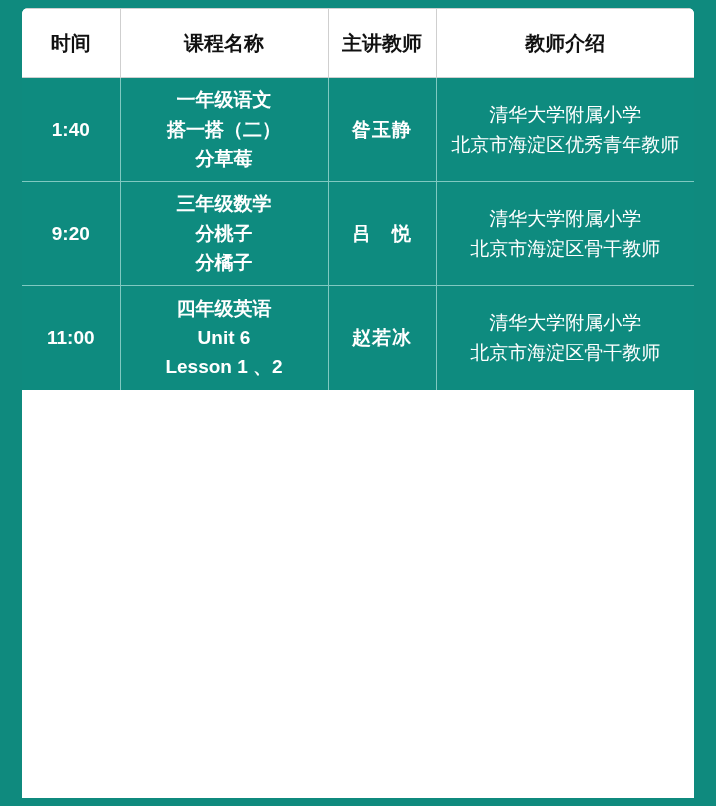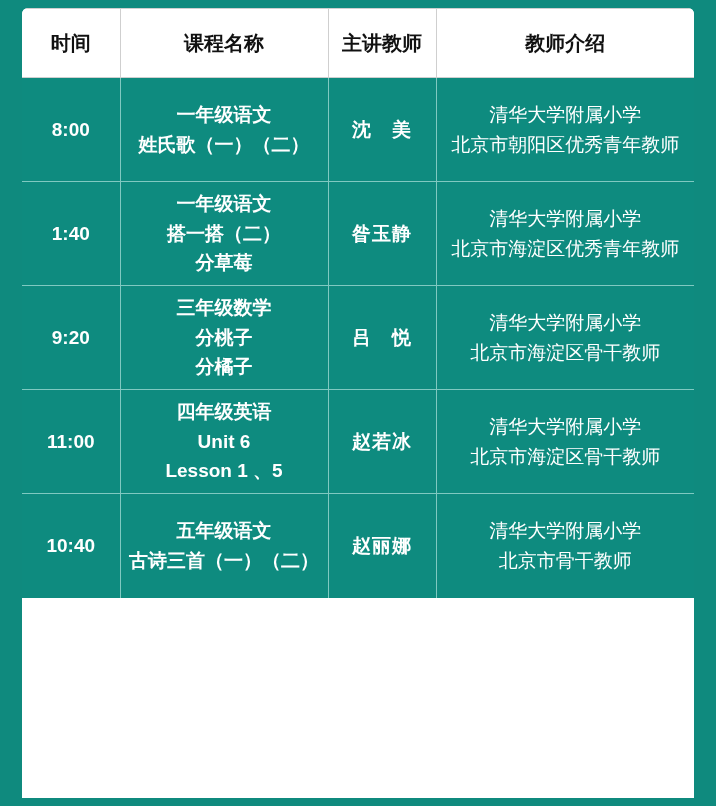--- a/index.html
+++ b/index.html
@@ -99,32 +99,20 @@
     <thead>
       <tr>
         <th>时间</th>
         <th>课程名称</th>
         <th>主讲教师</th>
         <th>教师介绍</th>
       </tr>
     </thead>
     <tbody>
 
-      <tr>
-        <td class="time">8:00</td>
-        <td class="course">
-          <span class="line">一年级语文</span>
-          <span class="line">姓氏歌（一）（二）</span>
-        </td>
-        <td class="teacher">沈　美</td>
-        <td class="intro">
-          <span class="line">清华大学附属小学</span>
-          <span class="line">北京市朝阳区优秀青年教师</span>
-        </td>
-      </tr>
 
       <tr>
         <td class="time">1:40</td>
         <td class="course">
           <span class="line">一年级语文</span>
           <span class="line">搭一搭（二）</span>
           <span class="line">分草莓</span>
         </td>
         <td class="teacher">昝玉静</td>
         <td class="intro">
@@ -145,39 +133,27 @@
           <span class="line">清华大学附属小学</span>
           <span class="line">北京市海淀区骨干教师</span>
         </td>
       </tr>
 
       <tr>
         <td class="time">11:00</td>
         <td class="course">
           <span class="line">四年级英语</span>
           <span class="line">Unit 6</span>
-          <span class="line">Lesson 1 、5</span>
+          <span class="line">Lesson 1 、2</span>
         </td>
         <td class="teacher">赵若冰</td>
         <td class="intro">
           <span class="line">清华大学附属小学</span>
           <span class="line">北京市海淀区骨干教师</span>
         </td>
       </tr>
 
-      <tr>
-        <td class="time">10:40</td>
-        <td class="course">
-          <span class="line">五年级语文</span>
-          <span class="line">古诗三首（一）（二）</span>
-        </td>
-        <td class="teacher">赵丽娜</td>
-        <td class="intro">
-          <span class="line">清华大学附属小学</span>
-          <span class="line">北京市骨干教师</span>
-        </td>
-      </tr>
 
 
     </tbody>
   </table>
 
 </div>
 
 </body></html>

